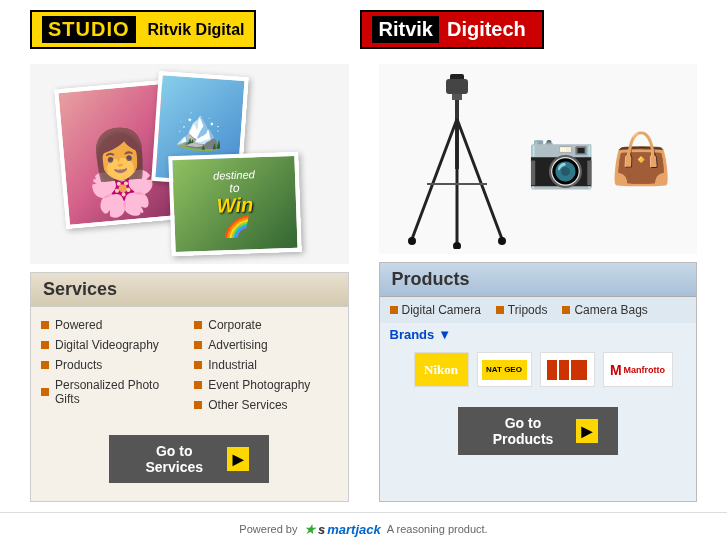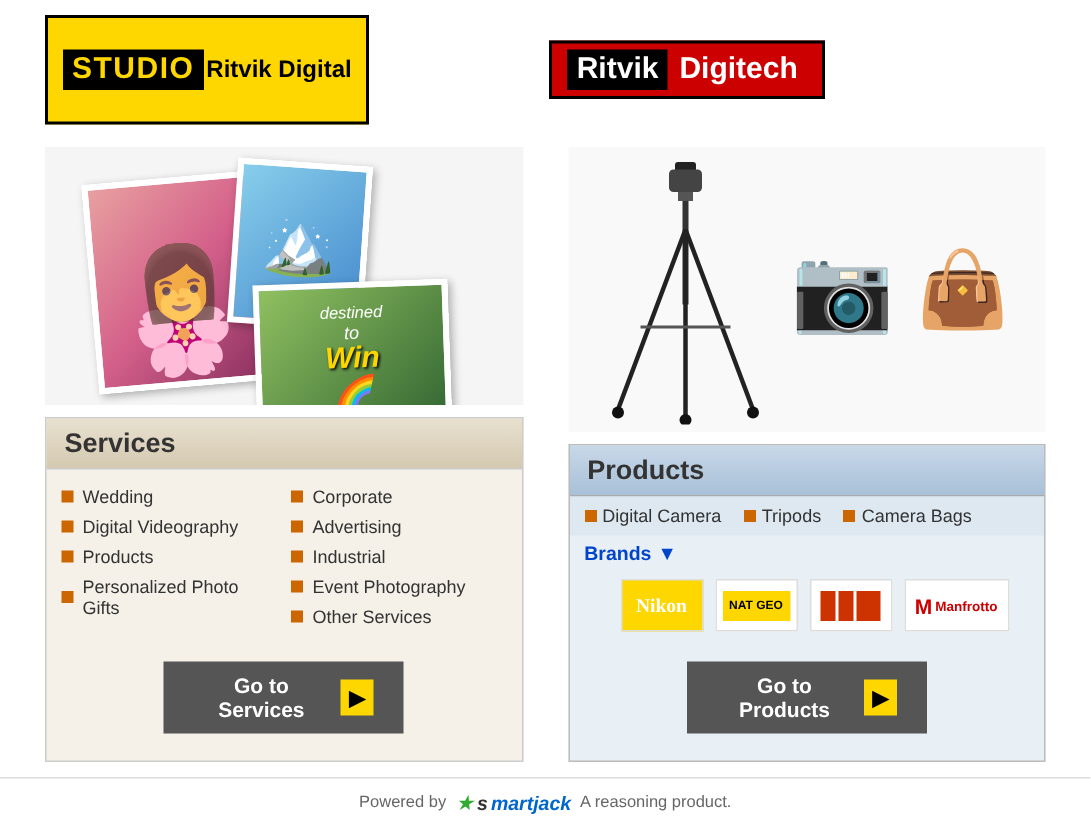--- a/index.html
+++ b/index.html
@@ -23,24 +23,24 @@
     .header {
       display: flex;
       padding: 10px 30px;
       align-items: center;
       gap: 60px;
     }
 
     .logo-studio {
       background: #FFD700;
       border: 2px solid #000;
-      padding: 21px 10px;
+      padding: 4px 10px;
       display: inline-flex;
       align-items: center;
-      gap: 2px;
+      gap: 12px;
     }
 
     .logo-studio .studio-text {
       background: #000;
       color: #FFD700;
       font-weight: bold;
       font-size: 20px;
       padding: 2px 6px;
       letter-spacing: 1px;
     }
@@ -403,21 +403,21 @@
 </head>
 <body>
 
 <div class="main-container">
 
   <div class="header">
     <div class="logo-studio">
       <span class="studio-text">STUDIO</span>
       <span class="ritvik-text">Ritvik Digital</span>
     </div>
-    <div style="margin-left:60px;" class="logo-ritvik">
+    <div style="margin-left:44px;" class="logo-ritvik">
       <span class="ritvik-part">Ritvik</span>
       <span class="digitech-part">Digitech</span>
     </div>
   </div>
 
   <div class="content-area">
 
     <div class="left-panel">
 
       <div class="images-area photo-collage">
@@ -439,21 +439,21 @@
       </div>
 
       <div class="services-box">
         <div class="section-header">
           <span>Services</span>
         </div>
         <div class="services-content">
           <div class="services-col">
             <div class="service-item">
               <div class="bullet-sq"></div>
-              <span>Wedding</span>
+              <span>Powered</span>
             </div>
             <div class="service-item">
               <div class="bullet-sq"></div>
               <span>Digital Videography</span>
             </div>
             <div class="service-item">
               <div class="bullet-sq"></div>
               <span>Products</span>
             </div>
             <div class="service-item">

